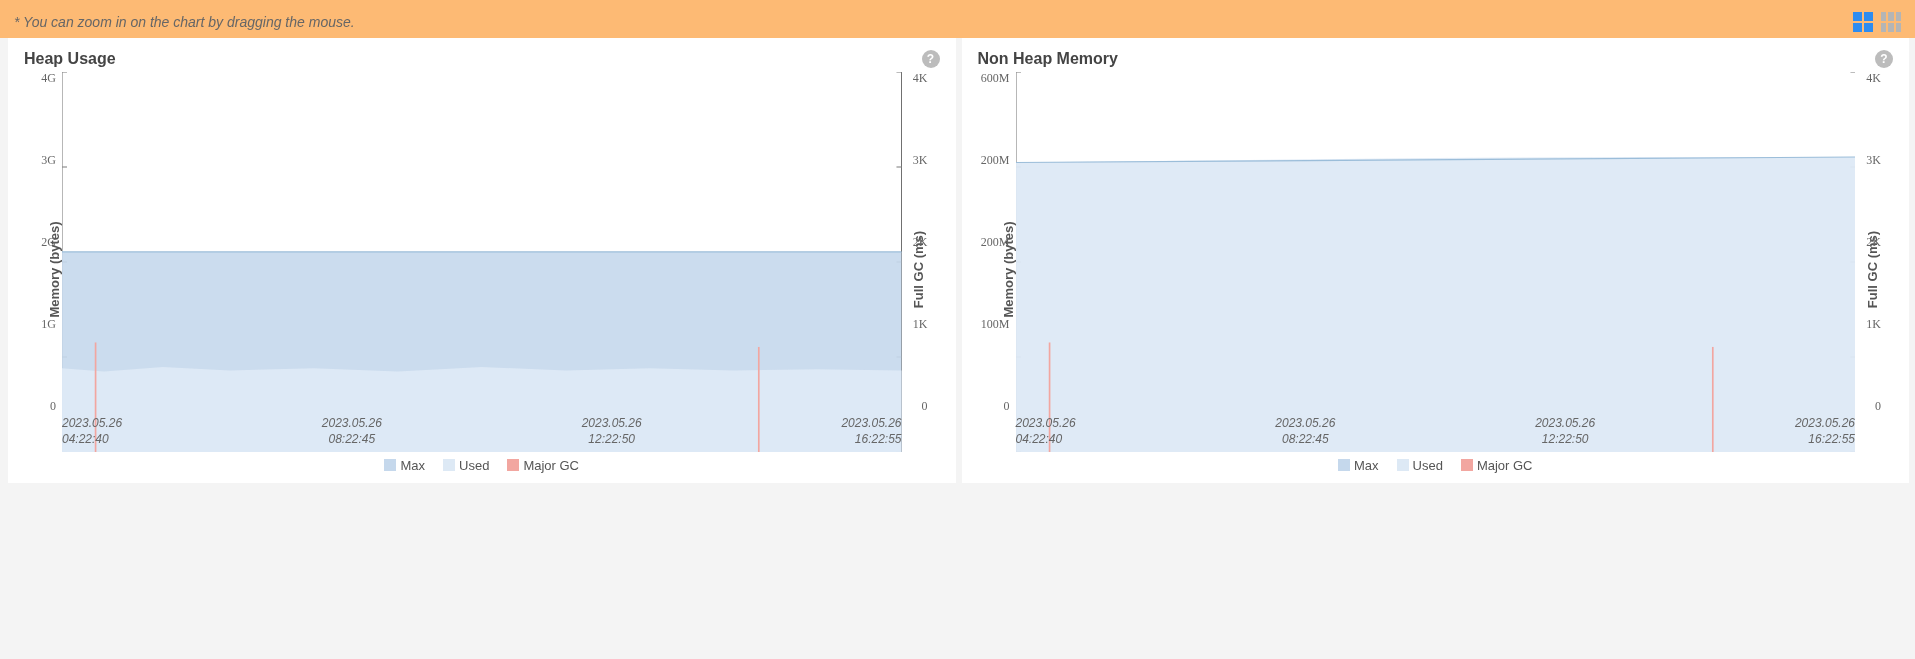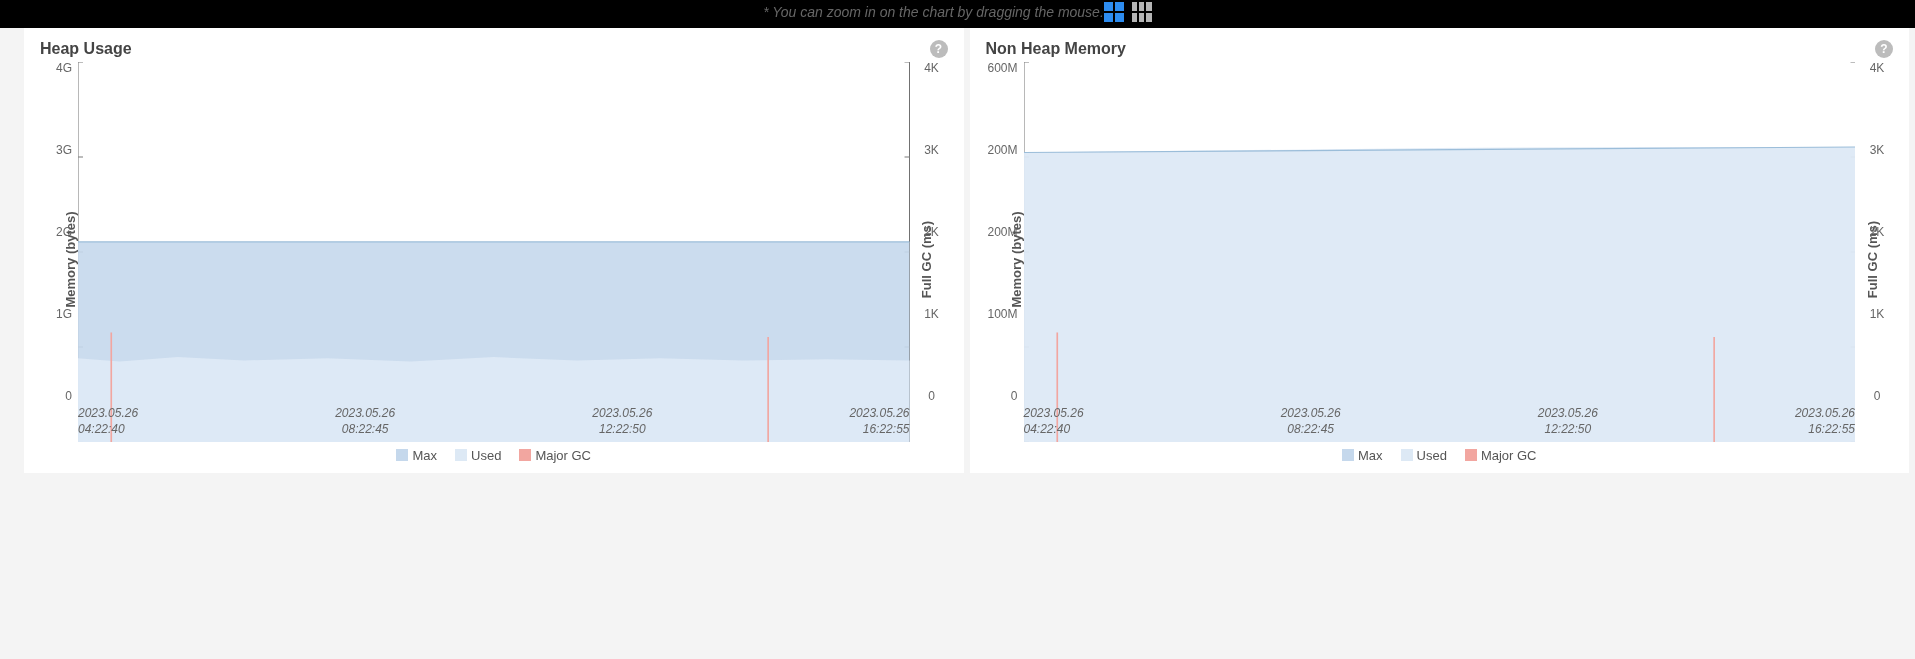--- a/index.html
+++ b/index.html
@@ -6,23 +6,23 @@
   body {
     font-family: -apple-system, "Segoe UI", "Helvetica Neue", Arial, sans-serif;
     background: #f4f4f4;
     color: #333;
     font-size: 13px;
     width: 1915px;
   }
   .topbar {
     display: flex;
     align-items: center;
-    justify-content: center;
-    padding: 2px 14px 6px 14px;
-    background: #000000;
+    justify-content: space-between;
+    padding: 12px 14px 6px 14px;
+    background: #fdba74;
   }
   .hint {
     font-style: italic;
     color: #666;
     font-size: 14px;
   }
   .layout-icons {
     display: flex;
     gap: 8px;
   }
@@ -35,21 +35,21 @@
     cursor: pointer;
   }
   .layout-icon.six {
     grid-template-columns: 1fr 1fr 1fr;
   }
   .layout-icon .cell { background: #b5b5b5; }
   .layout-icon.active .cell { background: #2d8cf0; }
   .panels {
     display: flex;
     gap: 6px;
-    padding: 0 6px 6px 24px;
+    padding: 0 6px 6px 8px;
     background: #f4f4f4;
   }
   .panel {
     flex: 1;
     background: #fff;
     padding: 12px 16px 10px 16px;
     position: relative;
   }
   .panel-header {
     display: flex;
@@ -99,22 +99,22 @@
     position: absolute;
     top: 0; bottom: 40px;
     width: 36px;
     display: flex;
     flex-direction: column;
     justify-content: space-between;
     font-size: 12px;
     color: #666;
   }
   .yticks-left { left: 0; text-align: right; padding-right: 4px;}
-  .yticks-right { right: 0; text-align: center; padding-left: 4px; margin-left: 11px;}
-  .yticks-left span, .yticks-right span { line-height: 1; }
+  .yticks-right { right: 12px; text-align: right; padding-left: 4px; margin-left: 11px;}
+  .yticks-left span, .yticks-right span { line-height: 1; font-family: Liberation Serif, serif; }
   .xticks {
     position: absolute;
     left: 38px; right: 38px;
     bottom: 0;
     height: 36px;
     display: flex;
     justify-content: space-between;
     font-size: 12px;
     color: #666;
     font-style: italic;

